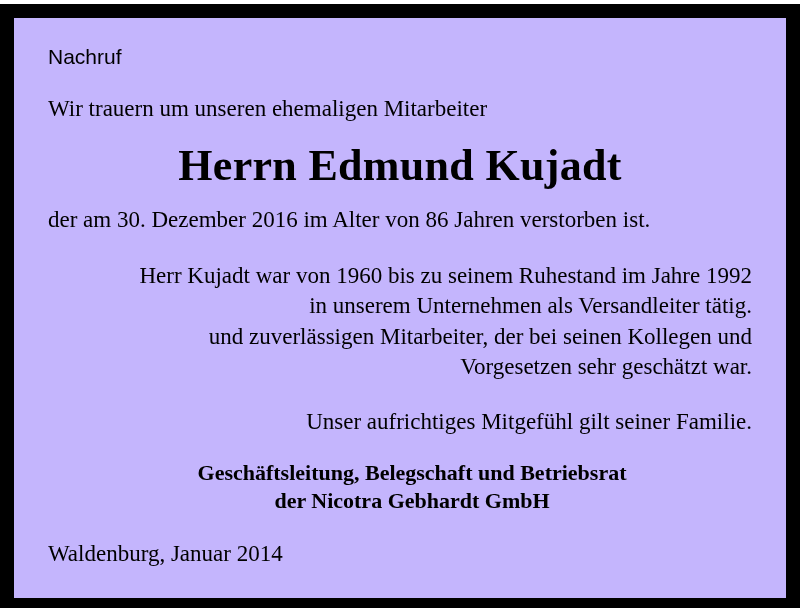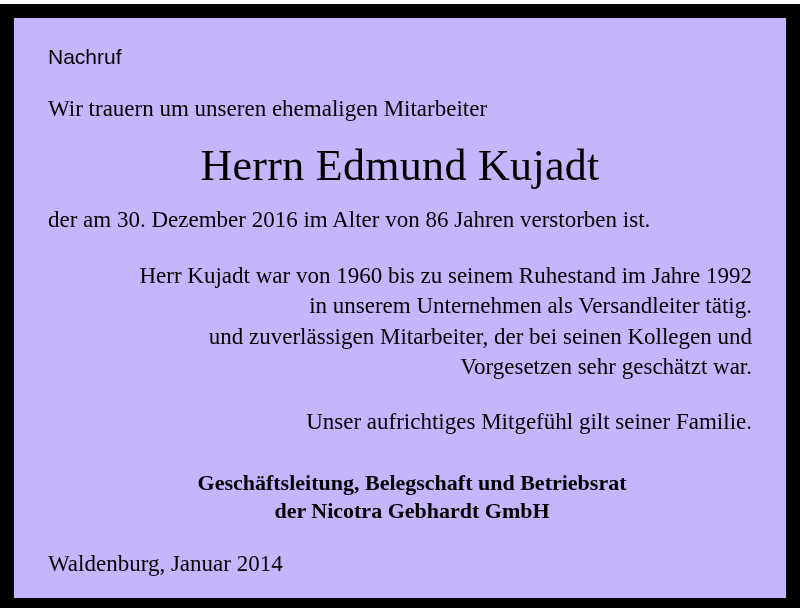--- a/index.html
+++ b/index.html
@@ -43,41 +43,41 @@
     margin: 0 0 26px 0;
   }
   .line-intro {
     font-size: 23px;
     line-height: 1.25;
     margin: 0 0 18px 0;
   }
   .name {
     text-align: center;
     font-size: 44px;
-    font-weight: normal;
+    font-weight: bold;
     letter-spacing: 0.3px;
     line-height: 1.1;
     margin: 6px 0 16px 0;
   }
   .line-death {
     font-size: 23px;
     line-height: 1.25;
     margin: 0 0 26px 0;
   }
   .para {
     font-size: 23px;
     line-height: 1.32;
     margin: 0 0 24px 0;
   }
   .para div {
     white-space: nowrap;
     text-align: right;
   }
   .para.block2 {
-    margin-bottom: 32px;
+    margin-bottom: 22px;
   }
   .signature {
     text-align: center;
     font-weight: bold;
     font-size: 22px;
     line-height: 1.3;
     margin: 0 0 24px 0;
     padding-left: 24px;
   }
   .place-date {

